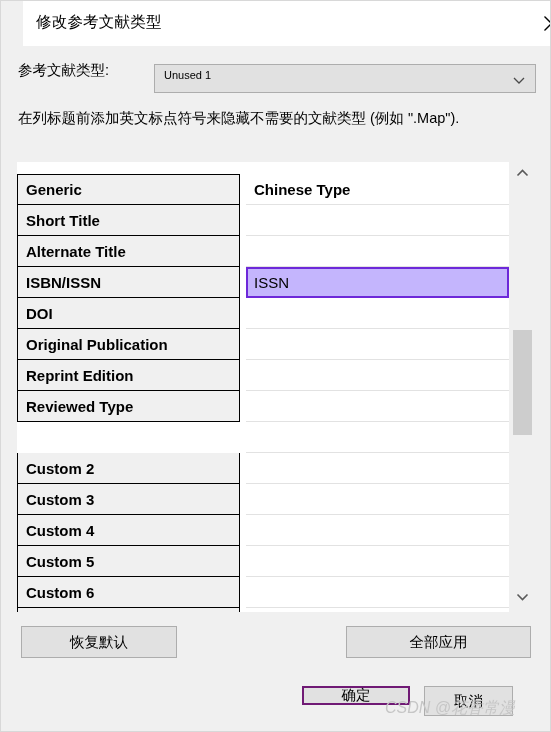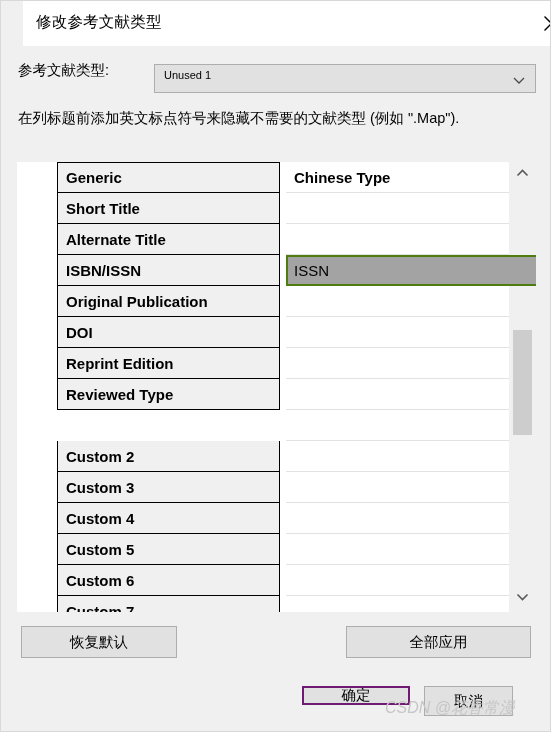--- a/index.html
+++ b/index.html
@@ -119,25 +119,24 @@
     top: 161px;
     width: 519px;
     height: 450px;
     box-sizing: border-box;
     background: #ffffff;
     overflow: hidden;
   }
   .grid-inner {
     position: absolute;
     left: 0;
-    top: 0;
+    top: 12px;
     width: 492px;
     height: 450px;
     overflow: hidden;
-    padding-left: 40px;
   }
   .row {
     position: relative;
     height: 31px;
     box-sizing: border-box;
     width: 492px;
   }
   .cell-name {
     position: absolute;
     left: 0;
@@ -177,22 +176,22 @@
   .cell-value span {
     padding-left: 8px;
     font-size: 15px;
     color: #000000;
     white-space: nowrap;
   }
   .cell-value.header span {
     font-weight: bold;
   }
   .cell-value.editing {
-    border: 2px solid #4d7c0f;
-    background: #a3a3a3;
+    border: 2px solid #6d28d9;
+    background: #c4b5fd;
     height: 31px;
     z-index: 4;
     align-items: center;
   }
   .cell-value.editing span { padding-left: 6px; }
 
   
   .scrollbar {
     position: absolute;
     right: 0;
@@ -337,29 +336,29 @@
         <div class="row">
           <div class="cell-name">
             <span>ISBN/ISSN</span>
           </div>
           <div class="cell-value editing">
             <span>ISSN</span>
           </div>
         </div>
         <div class="row">
           <div class="cell-name">
+            <span>DOI</span>
+          </div>
+          <div class="cell-value">
+            <span></span>
+          </div>
+        </div>
+        <div class="row">
+          <div class="cell-name">
             <span>Original Publication</span>
-          </div>
-          <div class="cell-value">
-            <span></span>
-          </div>
-        </div>
-        <div class="row">
-          <div class="cell-name">
-            <span>DOI</span>
           </div>
           <div class="cell-value">
             <span></span>
           </div>
         </div>
         <div class="row">
           <div class="cell-name">
             <span>Reprint Edition</span>
           </div>
           <div class="cell-value">

